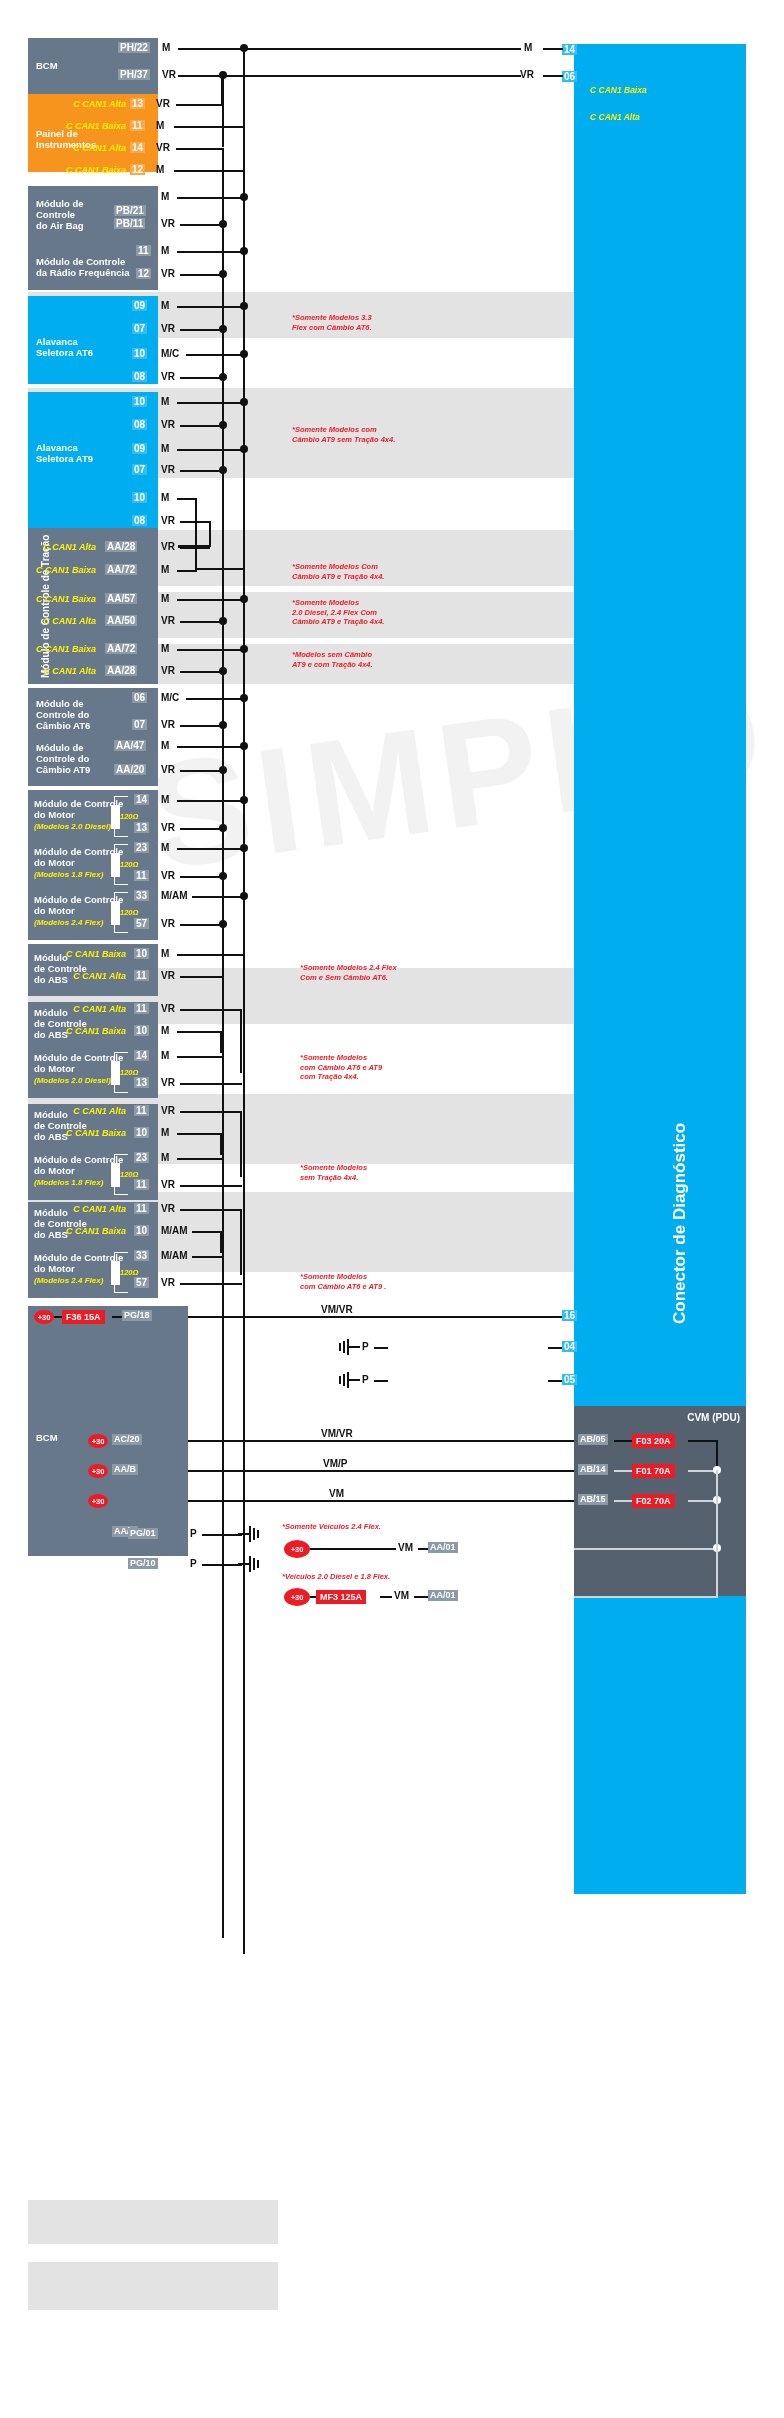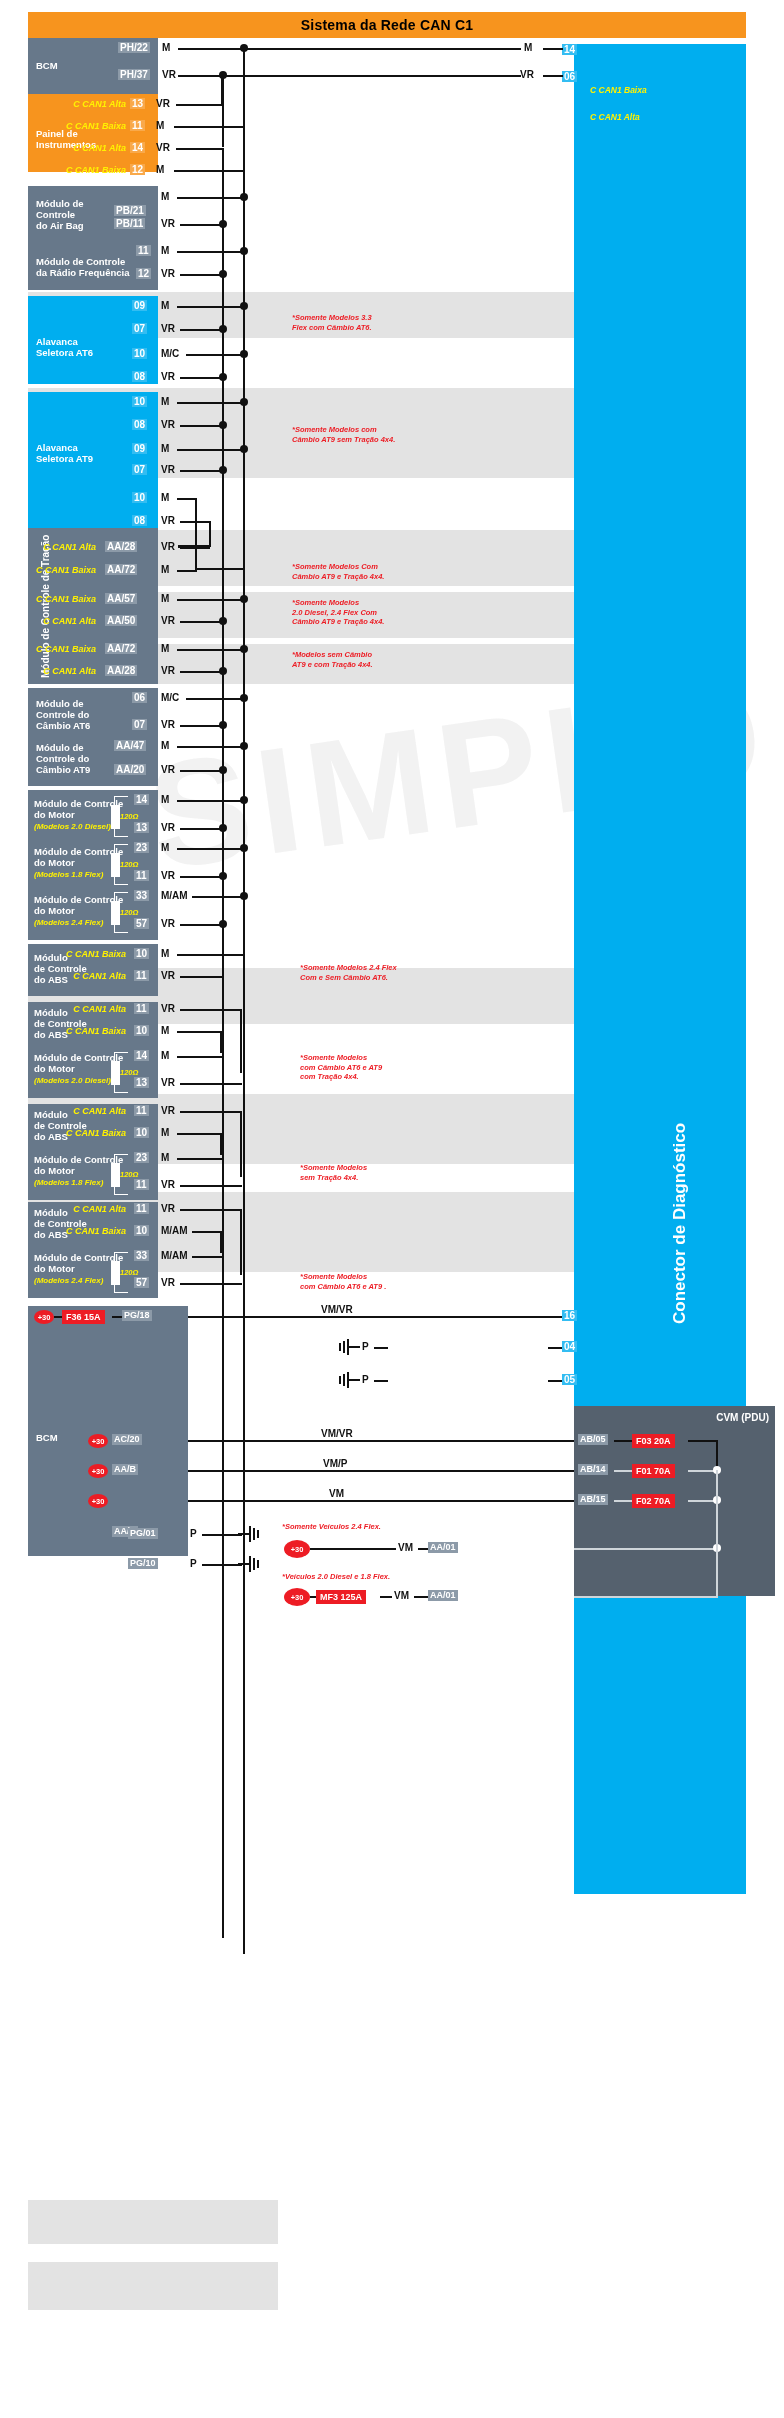--- a/index.html
+++ b/index.html
@@ -73,23 +73,20 @@
 
   .gnd{position:absolute;}
 </style>
 </head>
 <body>
 
 <div id="page">
 
   <div class="watermark">SIMPLO</div>
 
-  <div class="title-bar">
-    <span>Sistema da Rede CAN C1</span>
-  </div>
 
   <div class="band" style="left:28px;top:292px;width:718px;height:46px;"></div>
   <div class="band" style="left:28px;top:388px;width:718px;height:90px;"></div>
   <div class="band" style="left:28px;top:530px;width:718px;height:56px;"></div>
   <div class="band" style="left:28px;top:592px;width:718px;height:46px;"></div>
   <div class="band" style="left:28px;top:644px;width:718px;height:40px;"></div>
   <div class="band" style="left:28px;top:968px;width:718px;height:50px;"></div>
   <div class="band" style="left:28px;top:1000px;width:718px;height:24px;"></div>
   <div class="band" style="left:28px;top:1094px;width:718px;height:70px;"></div>
   <div class="band" style="left:28px;top:1192px;width:718px;height:80px;"></div>
@@ -535,21 +532,21 @@
       <line x1="10" y1="1" x2="10" y2="17"></line>
           <line x1="10" y1="9" x2="22" y2="9"></line>
         </g>
       </svg>
   </div>
   <div class="wlab" style="left:362px;top:1374px;">P</div>
   <div class="wire-h" style="left:374px;top:1380px;width:14px;"></div>
   <div class="pinnum cy" style="left:562px;top:1374px;">05</div>
   <div class="wire-h" style="left:548px;top:1380px;width:14px;"></div>
 
-  <div class="mod dark" style="left:574px;top:1406px;width:172px;height:190px;padding-left:29px;">
+  <div class="mod dark" style="left:574px;top:1406px;width:172px;height:190px;">
     <div class="pdu-title" style="right:6px;top:6px;">CVM (PDU)</div>
   </div>
 
   <div class="plus30" style="left:88px;top:1434px;">+30</div>
   <div class="term" style="left:112px;top:1434px;">AC/20</div>
   <div class="wire-h" style="left:188px;top:1440px;width:386px;"></div>
   <div class="wlab" style="left:318px;top:1428px;background:#fff;padding:0 3px;">VM/VR</div>
   <div class="term" style="left:578px;top:1434px;">AB/05</div>
   <div class="wire-h" style="left:614px;top:1440px;width:18px;"></div>
   <div class="fuse" style="left:632px;top:1434px;">F03 20A</div>

